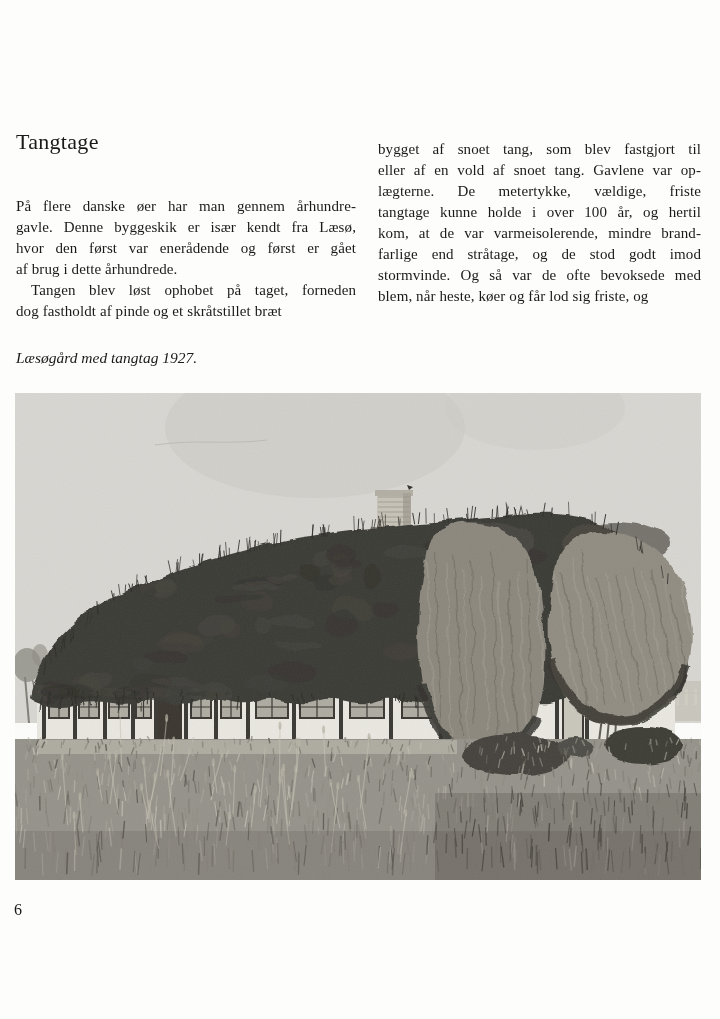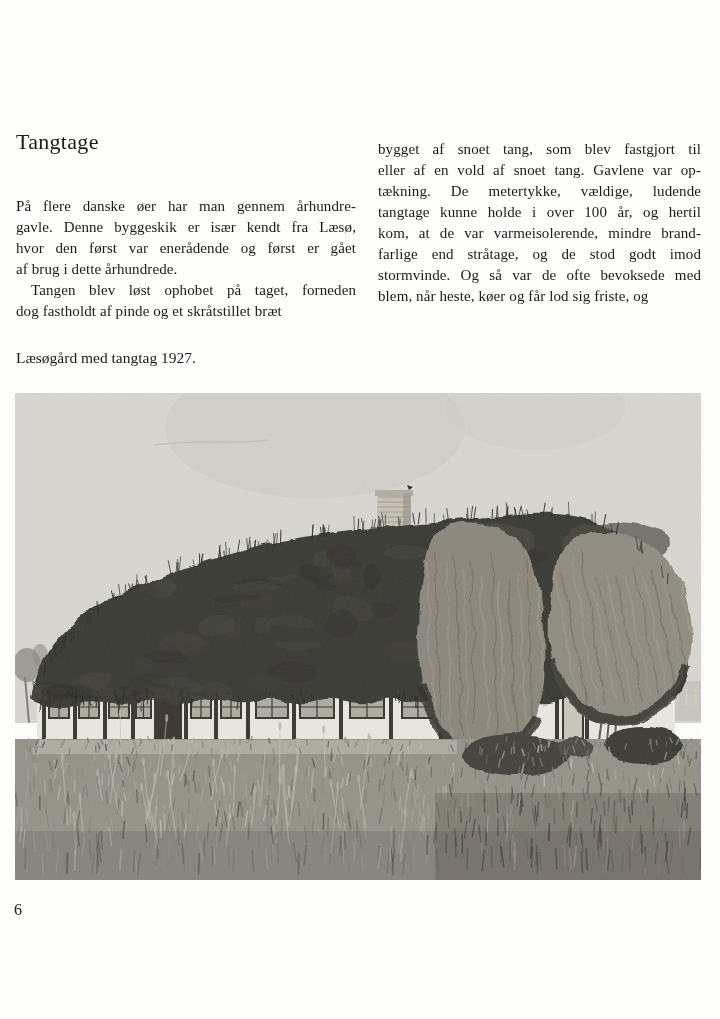--- a/index.html
+++ b/index.html
@@ -12,21 +12,21 @@
   .title{
     position:absolute;left:16px;top:129px;margin:0;
     font-size:22px;font-weight:400;letter-spacing:.3px;
   }
   .col{position:absolute;font-size:15px;line-height:21px;letter-spacing:.1px}
   .col-left{left:16px;top:196px;width:340px}
   .col-right{left:378px;top:139px;width:323px}
   .col .line{height:21px}
   .jl{text-align:justify;text-align-last:justify}
   .ind{text-indent:15px}
-  .caption{position:absolute;left:16px;top:349px;font-size:15.5px;}
+  .caption{position:absolute;left:16px;top:349px;font-size:15.5px;font-style:italic}
   .pagenum{position:absolute;left:14px;top:901px;font-size:16px}
   #photo-svg{position:absolute;left:15px;top:393px;display:block}
 </style>
 </head>
 <body>
 
 <div>
 
   <h1 class="title">Tangtage</h1>
 
@@ -35,21 +35,21 @@
       <div class="line jl">gavle. Denne byggeskik er især kendt fra Læsø,</div>
       <div class="line jl">hvor den først var enerådende og først er gået</div>
       <div class="line">af brug i dette århundrede.</div>
       <div class="line jl ind">Tangen blev løst ophobet på taget, forneden</div>
       <div class="line">dog fastholdt af pinde og et skråtstillet bræt</div>
     </div>
 
   <div class="col col-right">
       <div class="line jl">bygget af snoet tang, som blev fastgjort til</div>
       <div class="line jl">eller af en vold af snoet tang. Gavlene var op-</div>
-      <div class="line jl">tækning. De metertykke, vældige, ludende</div>
+      <div class="line jl">lægterne. De metertykke, vældige, friste</div>
       <div class="line jl">tangtage kunne holde i over 100 år, og hertil</div>
       <div class="line jl">kom, at de var varmeisolerende, mindre brand-</div>
       <div class="line jl">farlige end stråtage, og de stod godt imod</div>
       <div class="line jl">stormvinde. Og så var de ofte bevoksede med</div>
       <div class="line">blem, når heste, køer og får lod sig friste, og</div>
     </div>
 
   <div class="caption">Læsøgård med tangtag 1927.</div>
 
   <svg id="photo-svg" width="686" height="487" viewBox="0 0 686 487" role="img">

